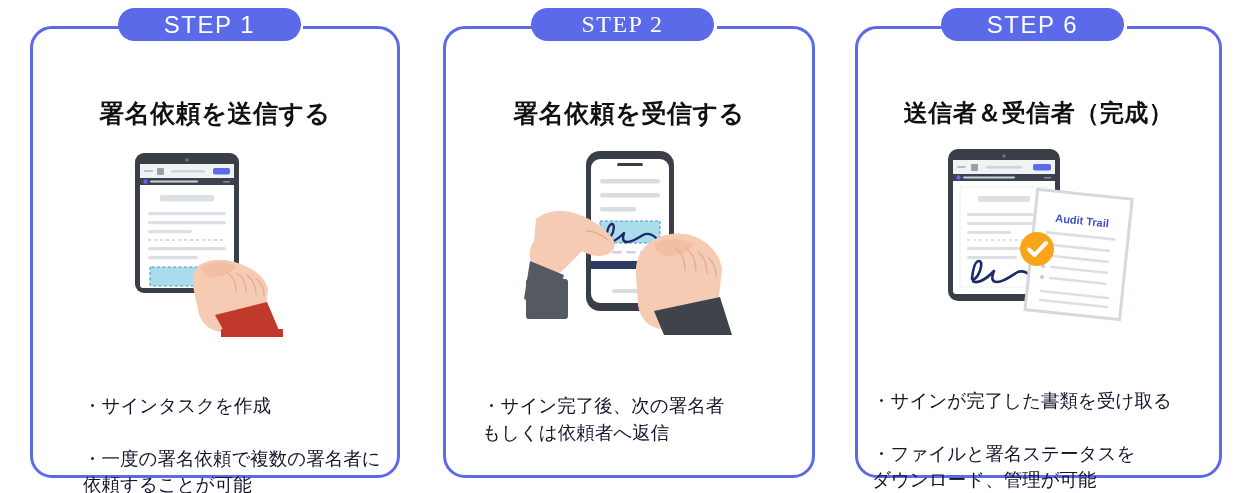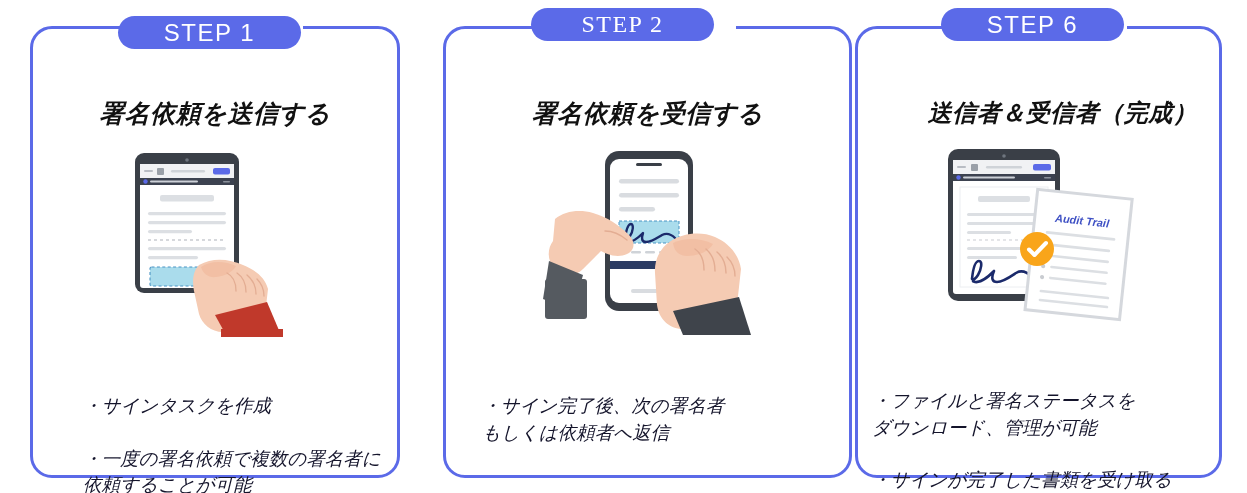--- a/index.html
+++ b/index.html
@@ -8,43 +8,43 @@
     width:1247px;height:493px;position:relative;overflow:hidden;
     font-family:"Liberation Sans","DejaVu Sans",sans-serif;
     color:#1a1a1a;
   }
   .board{position:absolute;inset:0;}
 
   
   .panel{
     position:absolute;top:26px;height:452px;
     border:3px solid #5b6ae8;border-radius:22px;
-    box-sizing:border-box;background:#fff;font-style:italic;
+    box-sizing:border-box;background:#fff;
   }
   .panel.p1{left:30px;width:370px;}
-  .panel.p2{left:443px;width:409px;}
-  .panel.p3{left:855px;width:367px;padding-left:24px;}
+  .panel.p2{left:443px;width:372px;}
+  .panel.p3{left:855px;width:367px;}
 
   
   .notch{
     position:absolute;top:-5px;left:50%;transform:translateX(-50%);
     height:9px;background:#fff;
   }
   .panel.p1 .notch{width:176px;}
   .panel.p2 .notch{width:176px;}
   .panel.p3 .notch{width:176px;}
 
   
   .badge{
     position:absolute;top:8px;height:33px;line-height:33px;
     background:#5b6ae8;color:#ffffff;border-radius:17px;
     text-align:center;font-size:24px;letter-spacing:1.5px;
     font-weight:400;z-index:5;white-space:nowrap;
   }
-  .badge.b1{left:118px;width:183px;margin-top:8px;}
+  .badge.b1{left:118px;width:183px;}
   .badge.b2{left:531px;width:183px;font-family:Liberation Serif, serif;}
   .badge.b3{left:941px;width:183px;}
 
   
   .heading{
     position:absolute;top:68px;width:100%;text-align:center;
     font-size:25px;font-weight:bold;color:#111;letter-spacing:.5px;
   }
   .panel.p3 .heading{font-size:24px;}
 
@@ -241,20 +241,20 @@
         </g>
 
         <g>
           <circle cx="103" cy="110" r="17" fill="#f9a51a"></circle>
           <path d="M95 110.5 L100.5 116 L112 104" fill="none" stroke="#ffffff" stroke-width="4" stroke-linecap="round" stroke-linejoin="round"></path>
         </g>
       </svg>
     </div>
 
     <div class="bullets">
+      <div class="li">・サインが完了した書類を受け取る</div>
       <div class="li">・ファイルと署名ステータスを
   ダウンロード、管理が可能</div>
-      <div class="li">・サインが完了した書類を受け取る</div>
     </div>
   </div>
   <div class="badge b3">STEP 6</div>
 
 </div>
 
 </body></html>

